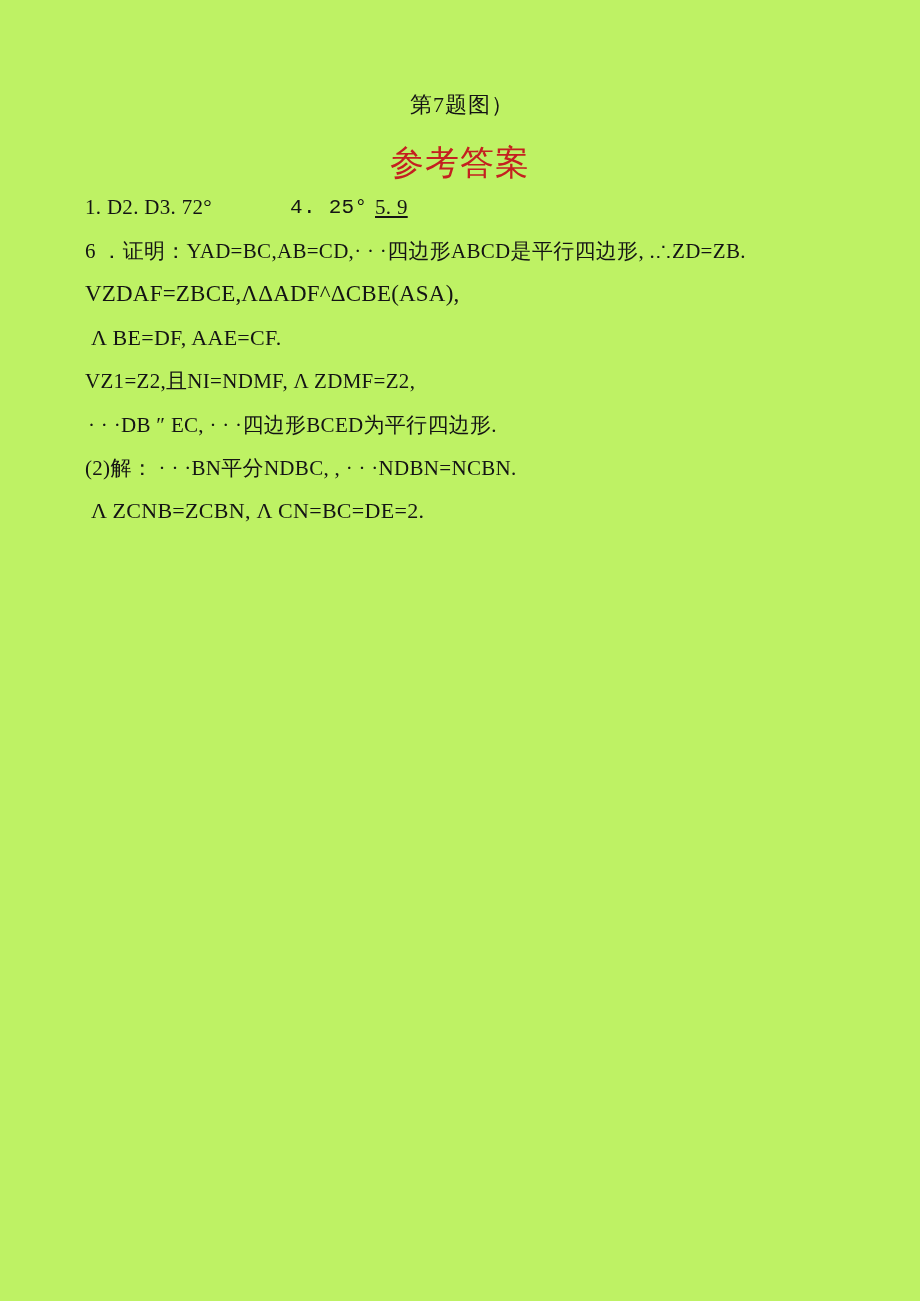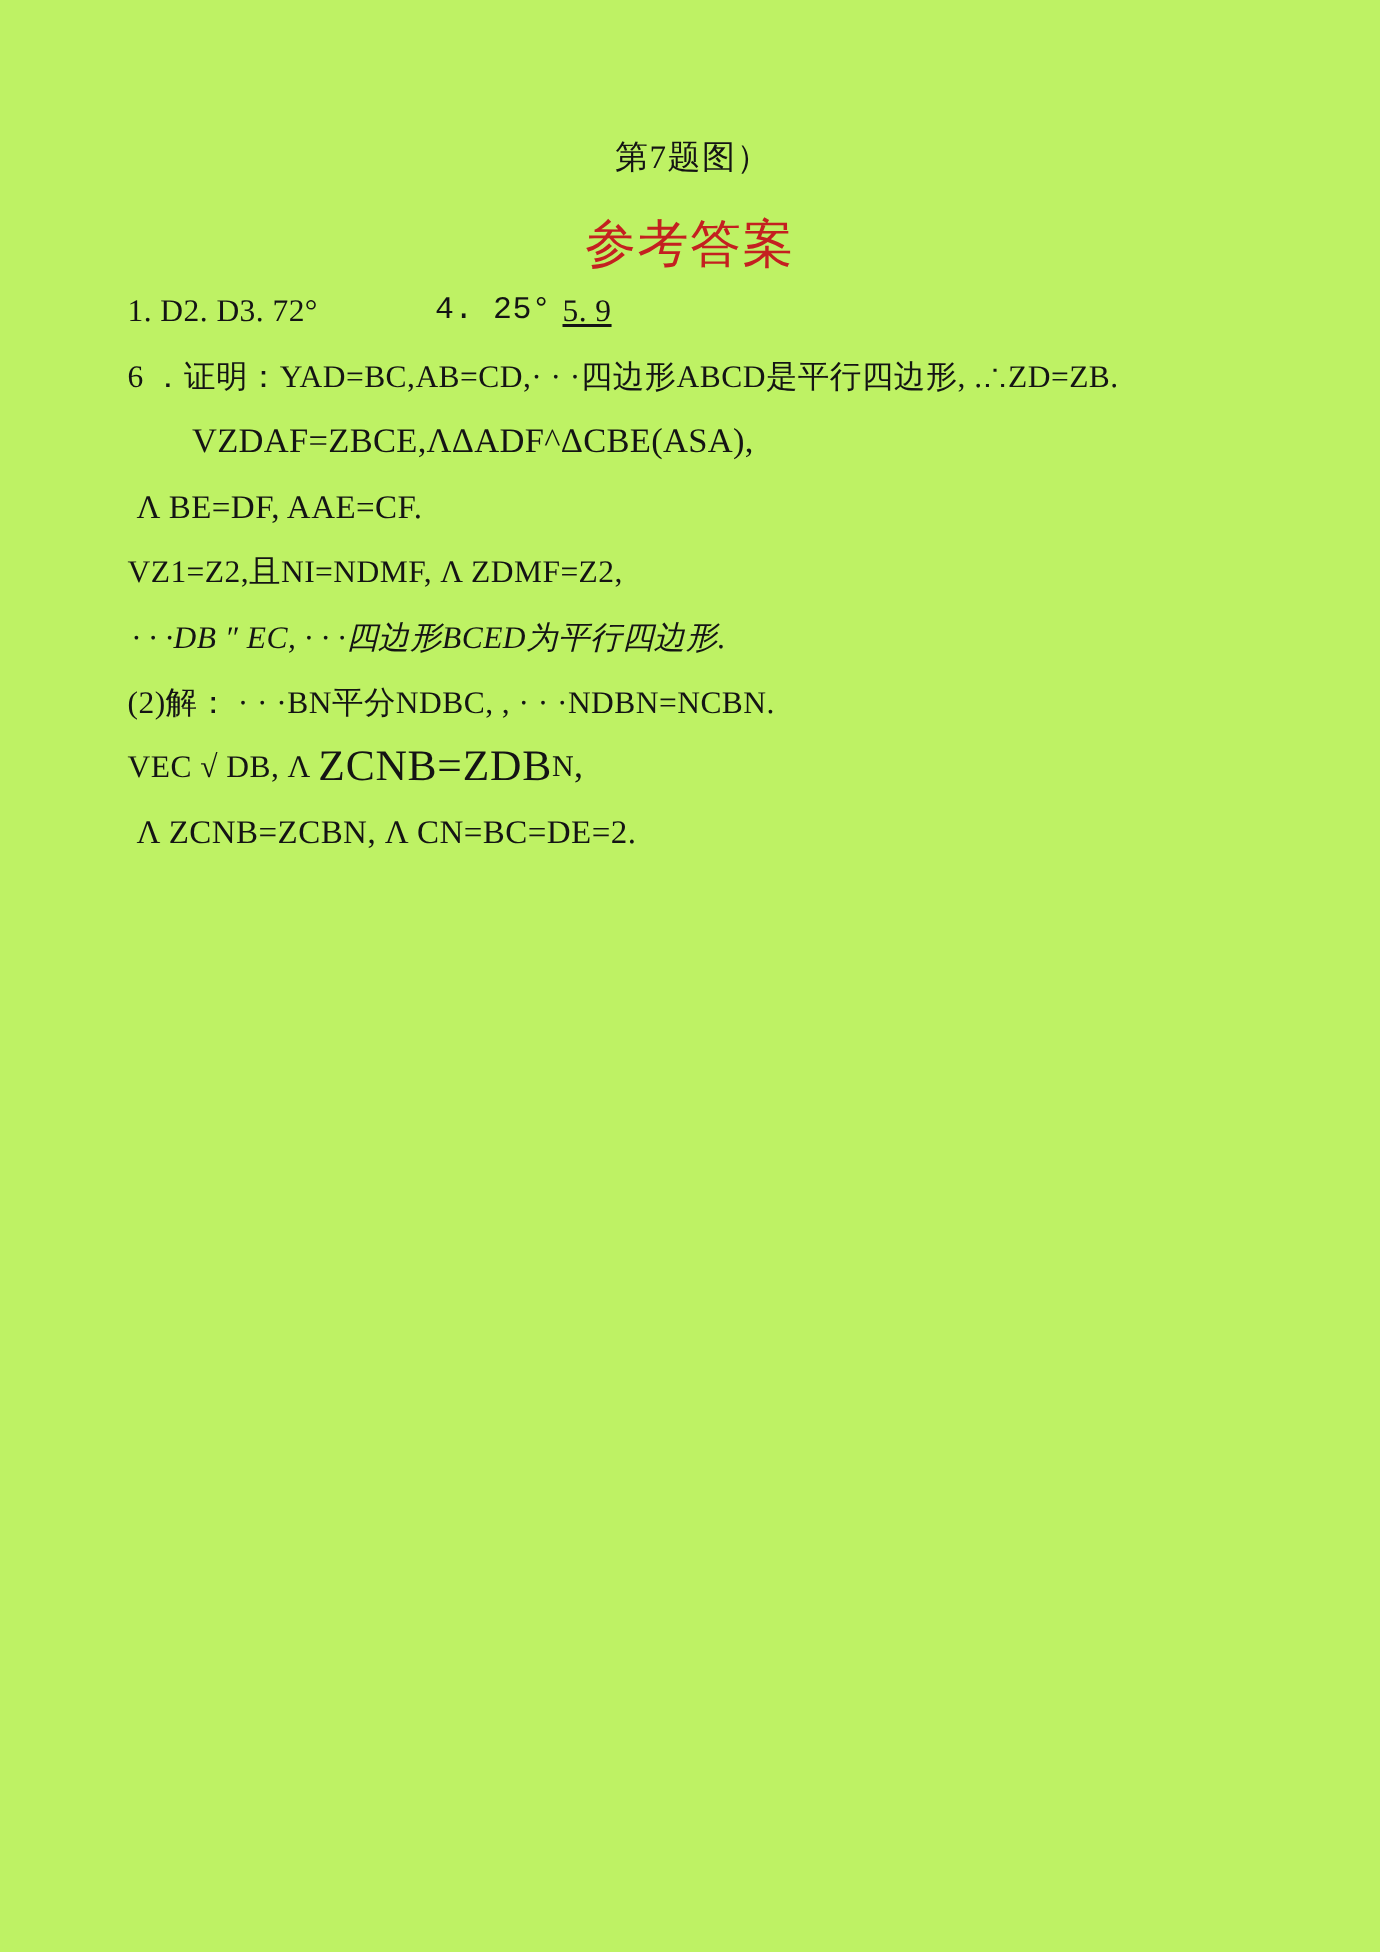--- a/index.html
+++ b/index.html
@@ -48,24 +48,23 @@
     align-items: center;
     font-size: 21px;
     white-space: pre;
     letter-spacing: 0.3px;
   }
   .answers-row .ans-b { position: absolute; left: 205px; top: 0; height: 100%; display: flex; align-items: center; font-family: Liberation Mono, monospace; }
   .answers-row .ans-c { position: absolute; left: 290px; top: 0; height: 100%; display: flex; align-items: center; text-decoration: underline; }
   .serif-big {
     font-size: 23px;
     letter-spacing: 0.2px;
-    margin-left: 43px;
   }
   .indent-sm { padding-left: 6px; font-size: 22px; text-align: center; }
-  .indent-xs { padding-left: 3px; font-style: italic; }
+  .indent-xs { padding-left: 3px; }
   .mix-line .seg-pre { font-size: 21px; }
   .mix-line .seg-big { font-size: 29px; letter-spacing: 0.5px; }
   .mix-line .seg-small { font-size: 20px; }
   .mix-line .seg-post { font-size: 24px; }
 </style>
 </head>
 <body>
 
 <div class="page">
 
@@ -87,23 +86,17 @@
 
     <div class="line indent-sm">Λ BE=DF, AAE=CF.</div>
 
 
     <div class="line">VZ1=Z2,且NI=NDMF, Λ ZDMF=Z2,</div>
 
     <div class="line indent-xs">· · ·DB ″ EC, · · ·四边形BCED为平行四边形.</div>
 
     <div class="line">(2)解： · · ·BN平分NDBC, , · · ·NDBN=NCBN.</div>
 
-    <div class="line mix-line">
-      <span class="seg-pre">VEC √ DB, Λ </span>
-      <span class="seg-big">ZCNB=ZDB</span>
-      <span class="seg-small">N</span>
-      <span class="seg-post">,</span>
-    </div>
 
     <div class="line indent-sm">Λ ZCNB=ZCBN, Λ CN=BC=DE=2.</div>
 
   </div>
 </div>
 
 </body></html>

